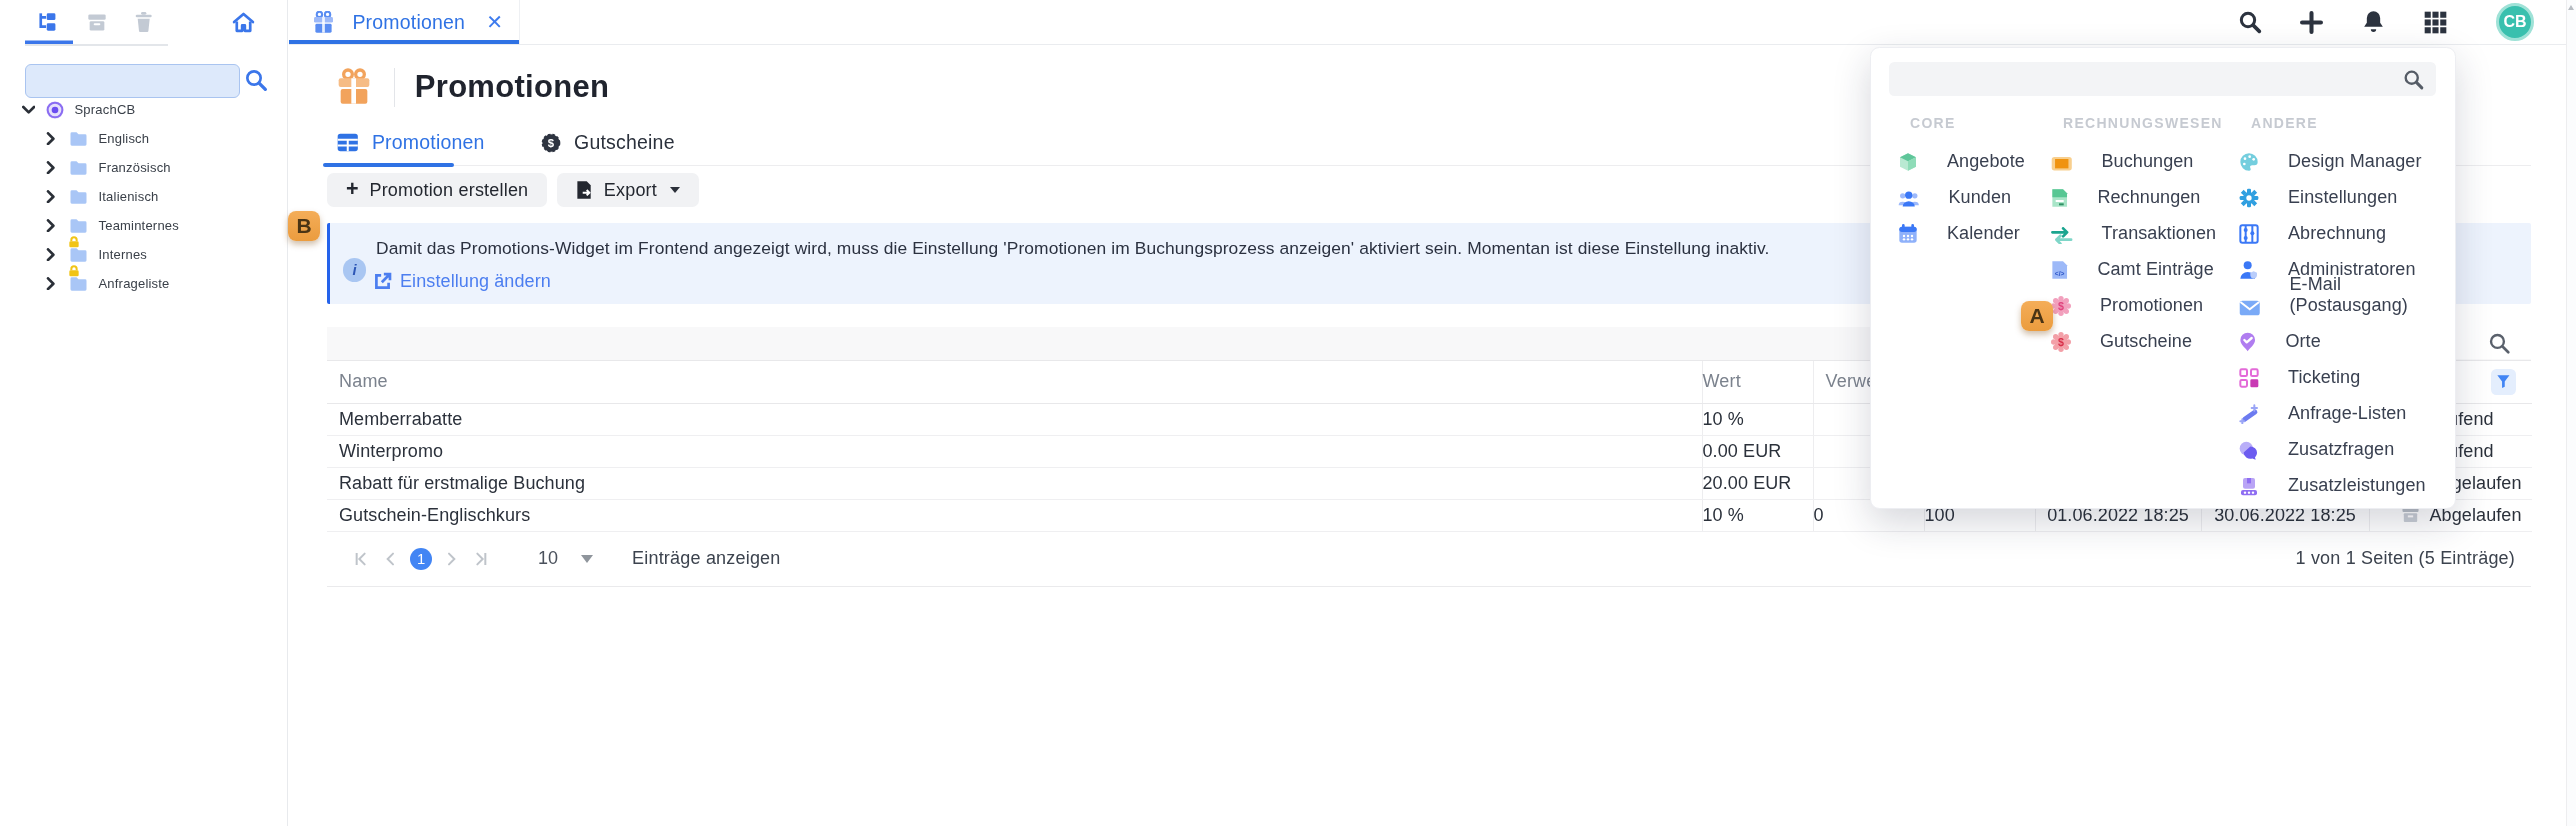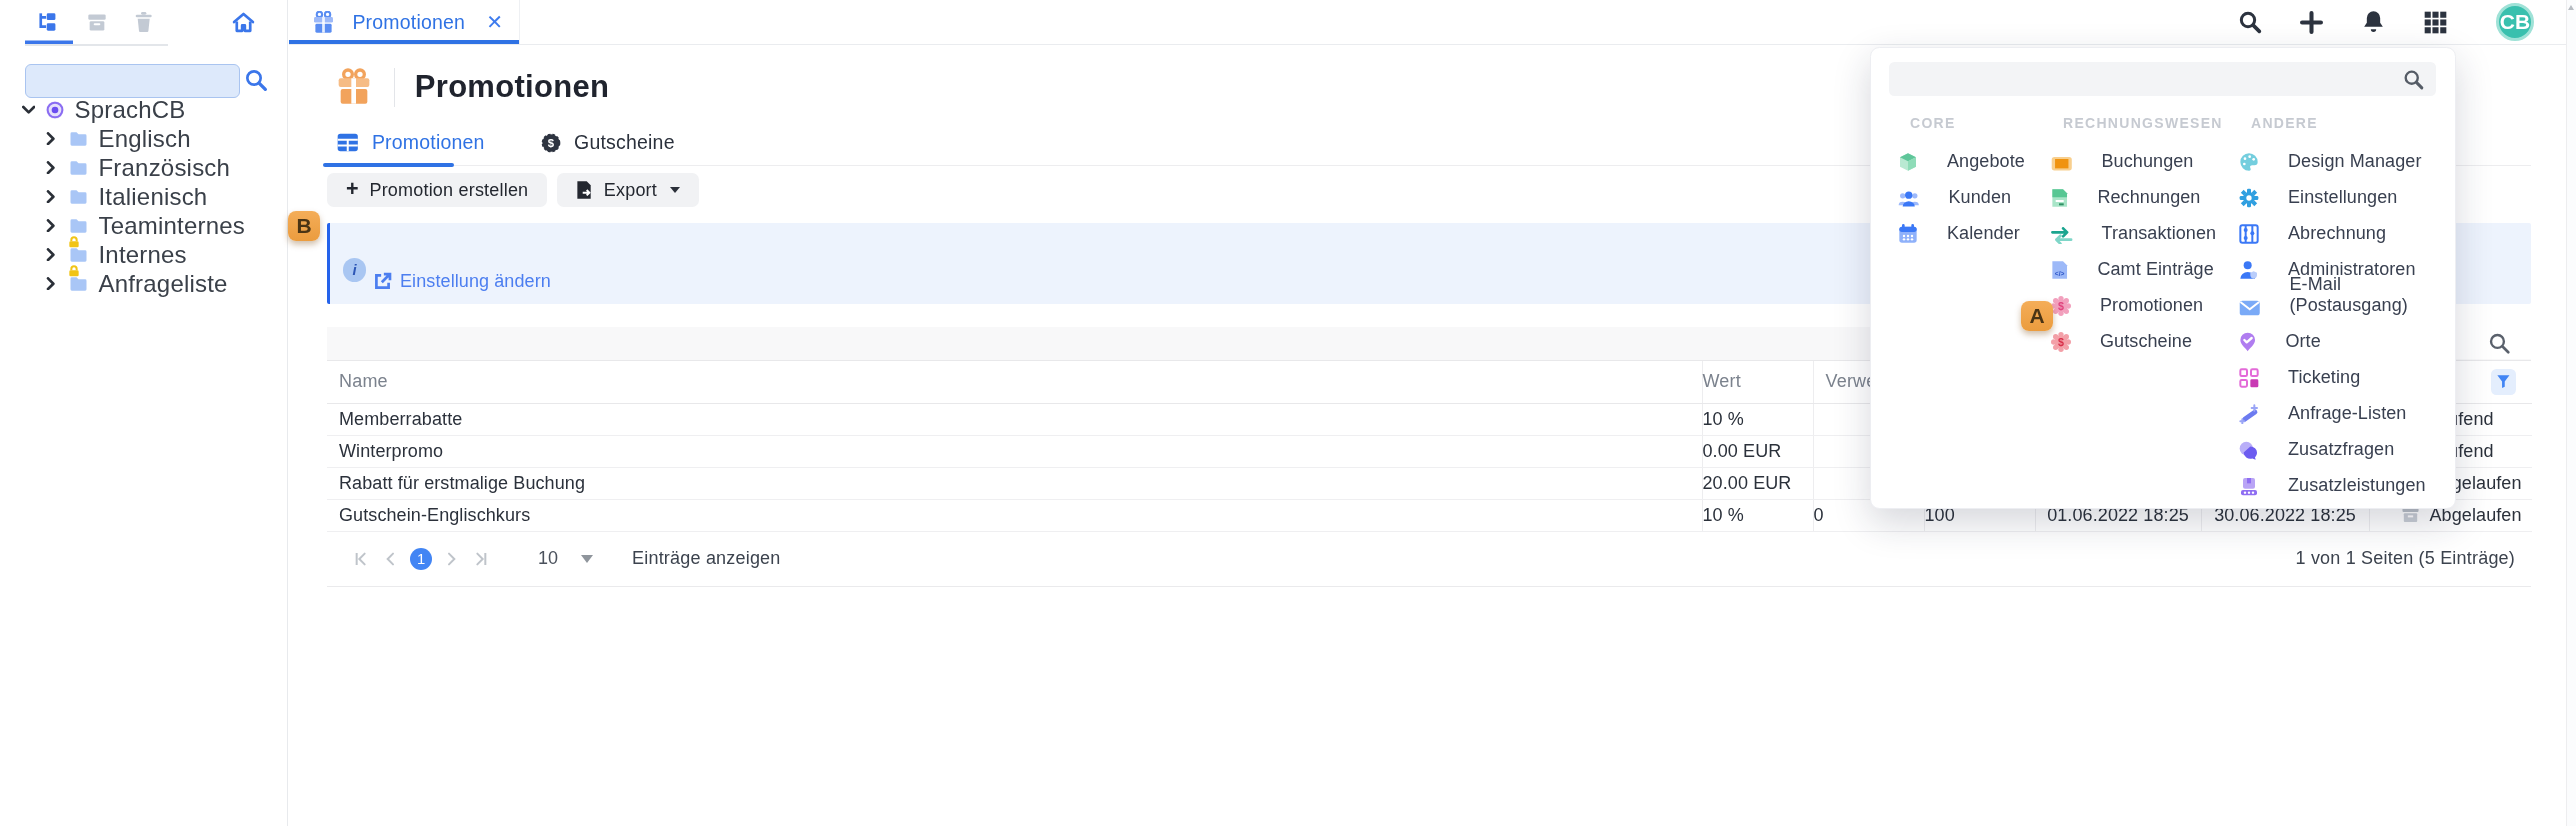--- a/index.html
+++ b/index.html
@@ -18,31 +18,31 @@
   .sb-home { position:absolute; right:32px; top:12px; }
   .sb-search { position:absolute; left:25px; top:64px; width:215px; height:34px; background:#dde9fb; border:1.3px solid #a9c4f0; border-radius:6px; color:#3a4555; font-size:17.4px; padding:0 12px; outline:none; }
   .sb-search-ic { position:absolute; left:244px; top:68px; }
 
   .tree { position:absolute; left:0; top:95px; right:0; }
   .tree-row { height:29px; display:flex; align-items:center; cursor:pointer; }
   .tree-row.root { padding-left:22px; }
   .tree-row.child { padding-left:46px; }
   .tree-chev { width:23px; display:flex; align-items:center; }
   .tree-ico { width:29.5px; display:flex; align-items:center; position:relative; }
-  .tree-label { font-size:24px; color:#3a4049; letter-spacing:0.2px; }
+  .tree-label { font-size:13px; color:#3a4049; letter-spacing:0.2px; }
   .lock { position:absolute; left:-1.3px; top:-10.7px; }
 
   
   .topbar { position:absolute; left:289px; top:0; width:2277px; height:45px; background:#fff; border-bottom:1.3px solid #eaecef; z-index:6; }
   .doc-tab { position:absolute; left:0; top:0; width:231px; height:44px; display:flex; align-items:center; padding:0 16px 0 23px; border-right:0.7px solid #eef0f3; box-shadow: inset 0 -4px 0 #2f72e4; cursor:pointer; }
   .doc-tab .lbl { font-size:19.5px; color:#2f72e4; margin-left:17.4px; letter-spacing:0.2px; }
   .doc-tab .close { margin-left:auto; font-size:20px; color:#3d7bee; line-height:1; cursor:pointer; }
   .tb-actions { position:absolute; right:32px; top:0; height:44px; display:flex; align-items:center; gap:35px; }
   .tb-ic { width:27px; height:27px; display:flex; align-items:center; justify-content:center; cursor:pointer; }
-  .avatar { width:38px; height:38px; border-radius:50%; background:#39c0ae; border:3.4px solid #9fe2d7; color:#fff; font-size:21px; font-weight:bold; display:flex; align-items:center; justify-content:center; margin-left:12px; cursor:pointer; }
+  .avatar { width:38px; height:38px; border-radius:50%; background:#39c0ae; border:3.4px solid #9fe2d7; color:#fff; font-size:16px; font-weight:bold; display:flex; align-items:center; justify-content:center; margin-left:12px; cursor:pointer; }
 
   
   .page-head { position:absolute; left:336px; top:67px; display:flex; align-items:center; height:40px; z-index:1; }
   .ph-div { width:1.3px; height:39px; background:#e3e5e9; margin:0 20px 0 21.5px; }
   .page-title { font-size:31px; font-weight:600; color:#20242e; letter-spacing:0.3px; }
 
   
   .view-tabs { position:absolute; left:337px; top:131px; display:flex; gap:56px; z-index:1; }
   .vtab { display:flex; align-items:center; gap:13.4px; cursor:pointer; }
   .vtab .t { font-size:19.5px; letter-spacing:0.2px; }
@@ -378,20 +378,21 @@
             <path d="M10 19 h10 m-4 -4 l4 4 l-4 4" stroke="#fff" stroke-width="3" fill="none"></path>
           </svg>
       </span>
       <span>Export</span>
       <span class="caret-dn"></span>
     </button>
   </div>
 
   <div class="banner">
     <span class="info">i</span>
+    <div class="l1">Damit das Promotions-Widget im Frontend angezeigt wird, muss die Einstellung 'Promotionen im Buchungsprozess anzeigen' aktiviert sein. Momentan ist diese Einstellung inaktiv.</div>
     <div class="l2">
       <span>
         <svg width="19" height="19" viewBox="0 0 28 28">
             <path d="M12 5 h-7 v18 h18 v-7" stroke="#4c7ef0" stroke-width="4" fill="none"></path>
             <path d="M16 3 h9 v9 M25 3 L13 15" stroke="#4c7ef0" stroke-width="4" fill="none"></path>
           </svg>
       </span>
       <span class="t">Einstellung ändern</span>
     </div>
   </div>

